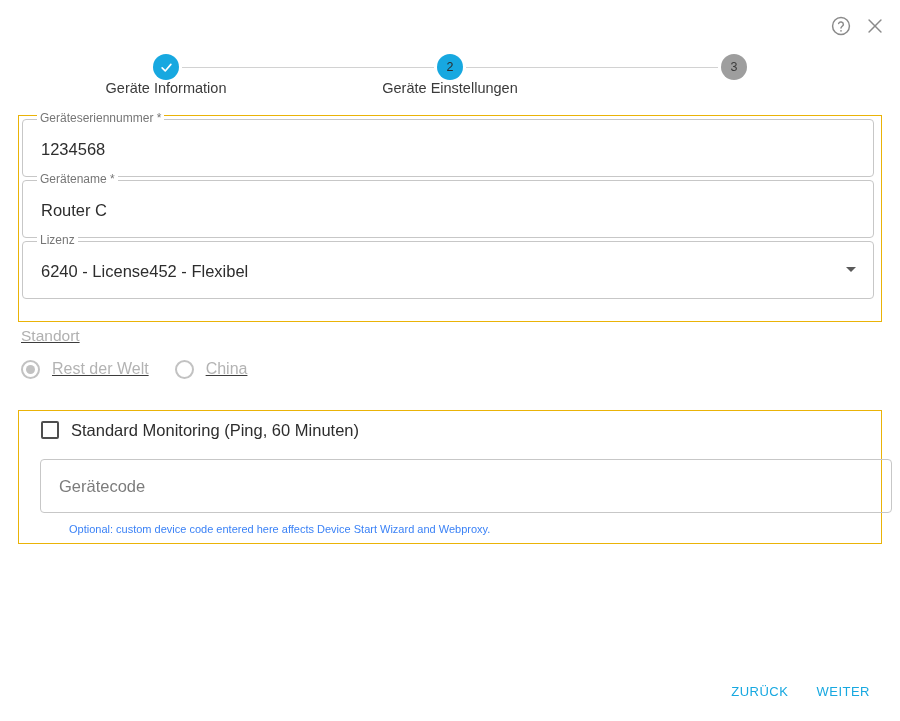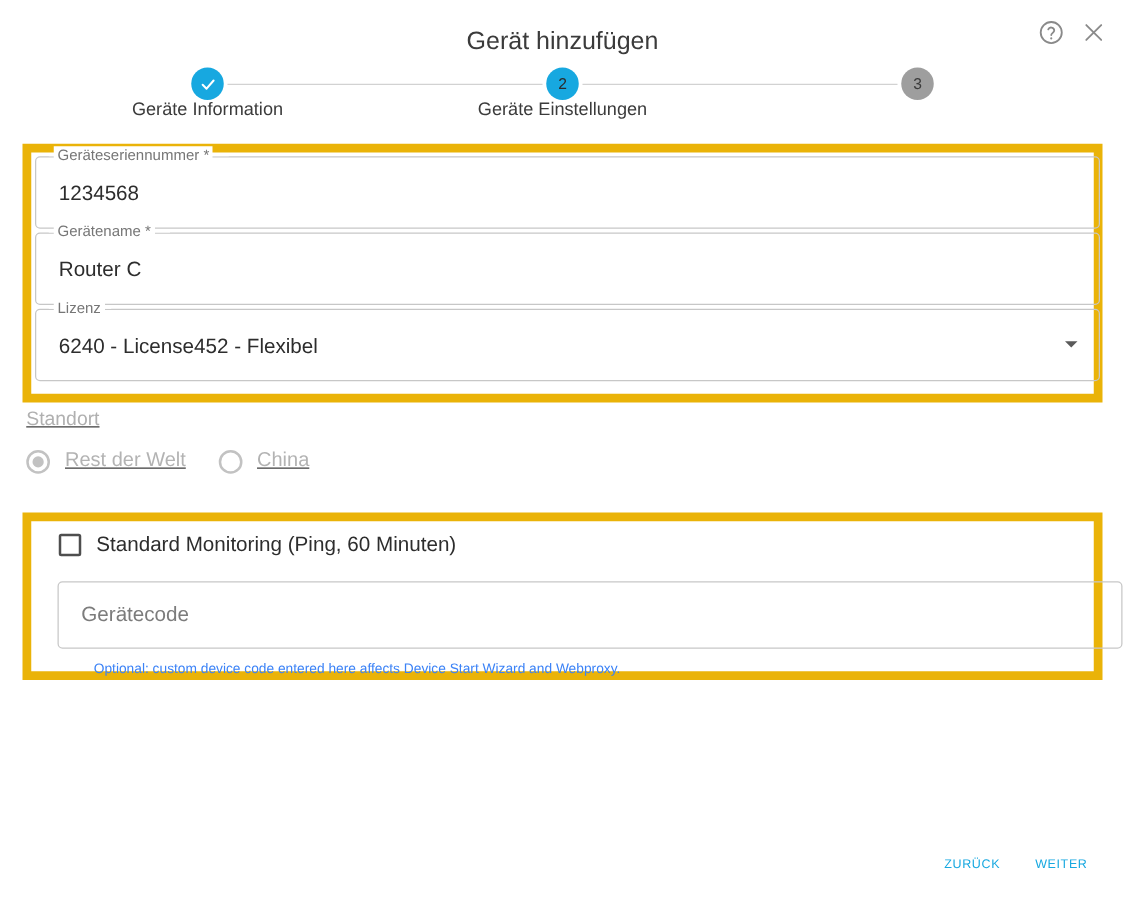--- a/index.html
+++ b/index.html
@@ -102,21 +102,21 @@
     z-index: 1;
   }
   #connector-1 { left: 182px; width: 252px; }
   #connector-2 { left: 466px; width: 252px; }
 
   
   .hl-group {
     position: absolute;
     left: 18px;
     width: 864px;
-    border: 7px solid #eab308;
+    border: 1px solid #eab308;
     box-sizing: border-box;
     background: #ffffff;
   }
   #group-device { top: 115px; height: 207px; }
   #group-monitoring { top: 398px; height: 134px; margin-top: 12px; }
 
   
   .mat-field {
     position: relative;
     margin: 0 auto;
@@ -272,33 +272,32 @@
     right: 22px;
     bottom: 14px;
     display: flex;
     align-items: center;
     gap: 12px;
   }
   .text-button {
     background: none;
     border: none;
     font-family: "Liberation Sans", sans-serif;
-    font-size: 10px;
+    font-size: 13px;
     letter-spacing: 0.5px;
     color: #17a8e0;
     padding: 6px 8px;
     cursor: pointer;
     line-height: 18px;
   }
 </style>
 </head>
 <body>
 
 <div id="dialog-header">
-  <div id="dialog-title">Gerät hinzufügen</div>
   <div id="header-actions">
     <span>
       <svg class="hdr-icon" viewBox="0 0 24 24" fill="none" stroke="currentColor" stroke-width="1.6">
         <circle cx="12" cy="12" r="9.2"></circle>
         <path d="M9.4 9.3a2.7 2.7 0 0 1 5.2 1c0 1.8-2.6 2.2-2.6 3.9" stroke-linecap="round"></path>
         <circle cx="12" cy="17.2" r="0.95" fill="currentColor" stroke="none"></circle>
       </svg>
     </span>
     <span>
       <svg class="hdr-icon" viewBox="0 0 24 24" fill="none" stroke="currentColor" stroke-width="1.6" stroke-linecap="round">

